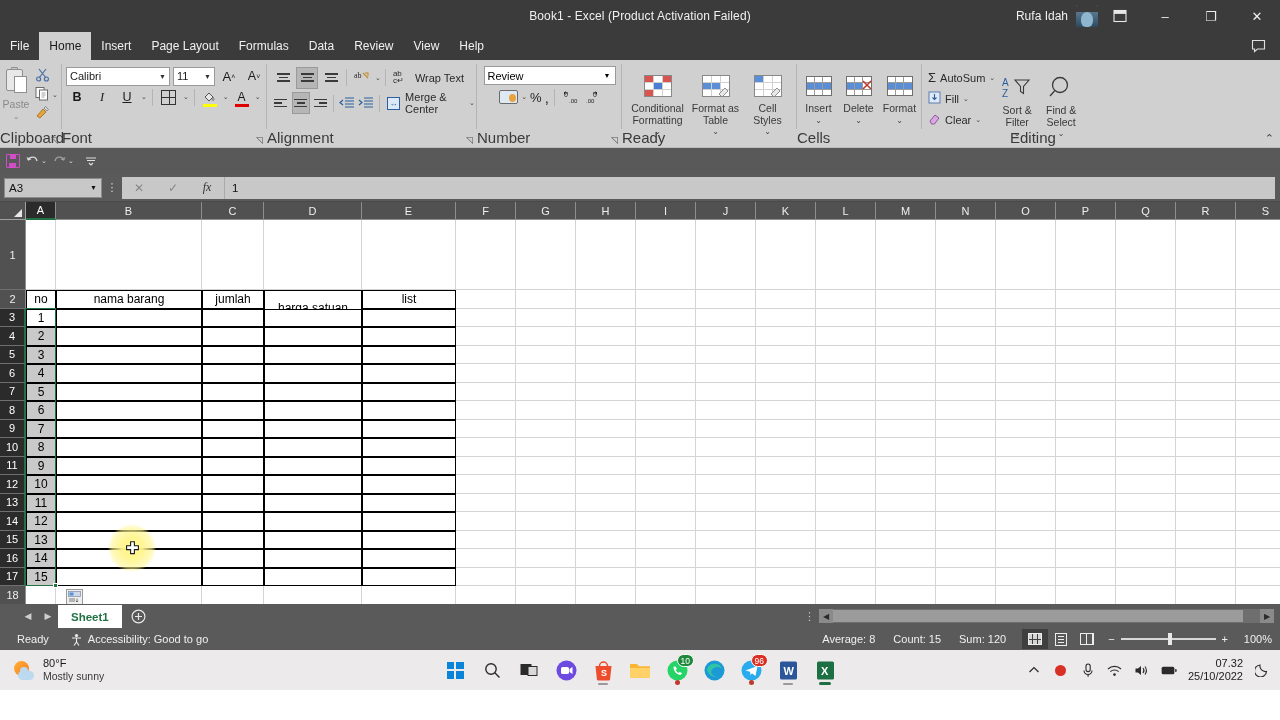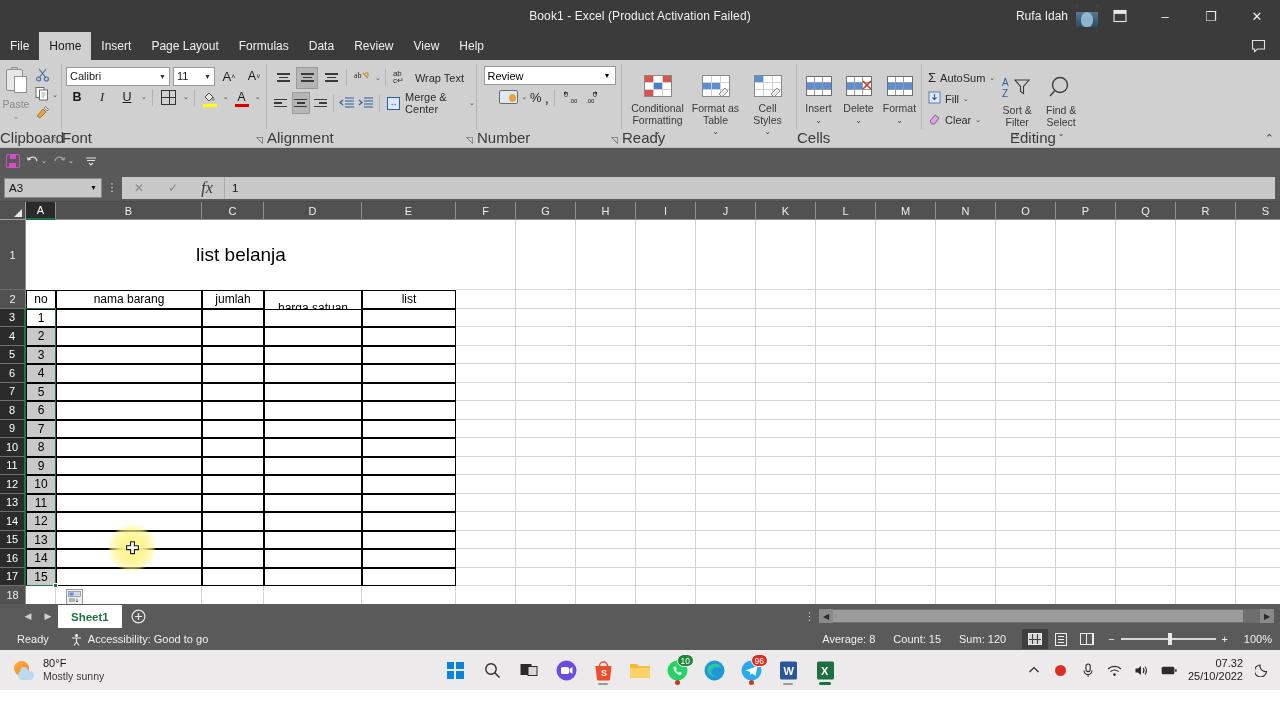--- a/index.html
+++ b/index.html
@@ -161,21 +161,21 @@
     border-bottom:1px solid #4a4a4a;
   }
   .namebox{
     width:98px; height:20px; margin-left:4px; background:#c8c8c8; border:1px solid #8c8c8c;
     display:flex; align-items:center; padding:0 4px; font-size:11.5px; color:#111; position:relative;
   }
   .namebox .dd{ position:absolute; right:4px; font-size:7px; }
   .fb-dots{ width:20px; text-align:center; color:#ddd; font-size:11px; letter-spacing:0; }
   .fb-btns{ display:flex; align-items:center; gap:0; }
   .fb-btn{ width:34px; height:22px; display:flex; align-items:center; justify-content:center; font-size:12px; color:#888; background:#c8c8c8; }
-  .fb-btn.fx{ font-style:italic; font-family:"Liberation Serif",serif; color:#333; font-size:16px;}
+  .fb-btn.fx{ font-style:italic; font-family:"Liberation Serif",serif; color:#333; font-size:12px;}
   .fb-input{
     flex:1; height:22px; background:#c8c8c8; border-left:1px solid #aaa;
     display:flex; align-items:center; padding-left:7px; font-size:11.5px; color:#111; margin-right:5px;
   }
 
   
   .gridwrap{ position:relative; height:402px; background:#fff; overflow:hidden; }
   .colhead{ display:flex; height:18px; background:#d8d8d8;}
   .corner{
     width:26px; height:18px; background:#515151; position:relative; flex:none;
@@ -816,21 +816,20 @@
         <div class="gline-h" style="top: 217px;"></div>
         <div class="gline-h" style="top: 235.5px;"></div>
         <div class="gline-h" style="top: 254px;"></div>
         <div class="gline-h" style="top: 272.5px;"></div>
         <div class="gline-h" style="top: 291px;"></div>
         <div class="gline-h" style="top: 309.5px;"></div>
         <div class="gline-h" style="top: 328px;"></div>
         <div class="gline-h" style="top: 346.5px;"></div>
         <div class="gline-h" style="top: 365px;"></div>
         <div class="gline-h" style="top: 383.5px;"></div>
-        <div class="cell titlecell" style="left: 0px; top: 0px; width: 430px; height: 70px;">list belanja</div>
         <div class="cell bcell" style="left: 0px; top: 70px; width: 30px; height: 18.5px;">no</div>
         <div class="cell bcell" style="left: 30px; top: 70px; width: 146px; height: 18.5px;">nama barang</div>
         <div class="cell bcell" style="left: 176px; top: 70px; width: 62px; height: 18.5px;">jumlah</div>
         <div class="cell bcell" style="left: 238px; top: 70px; width: 98px; height: 35px;">harga satuan</div>
         <div class="cell bcell" style="left: 336px; top: 70px; width: 94px; height: 18.5px;">list</div>
         <div class="cell bcell" style="left: 0px; top: 88.5px; width: 30px; height: 18.5px;">1</div>
         <div class="cell bcell" style="left: 30px; top: 88.5px; width: 146px; height: 18.5px;"></div>
         <div class="cell bcell" style="left: 176px; top: 88.5px; width: 62px; height: 18.5px;"></div>
         <div class="cell bcell" style="left: 238px; top: 88.5px; width: 98px; height: 18.5px;"></div>
         <div class="cell bcell" style="left: 336px; top: 88.5px; width: 94px; height: 18.5px;"></div>

